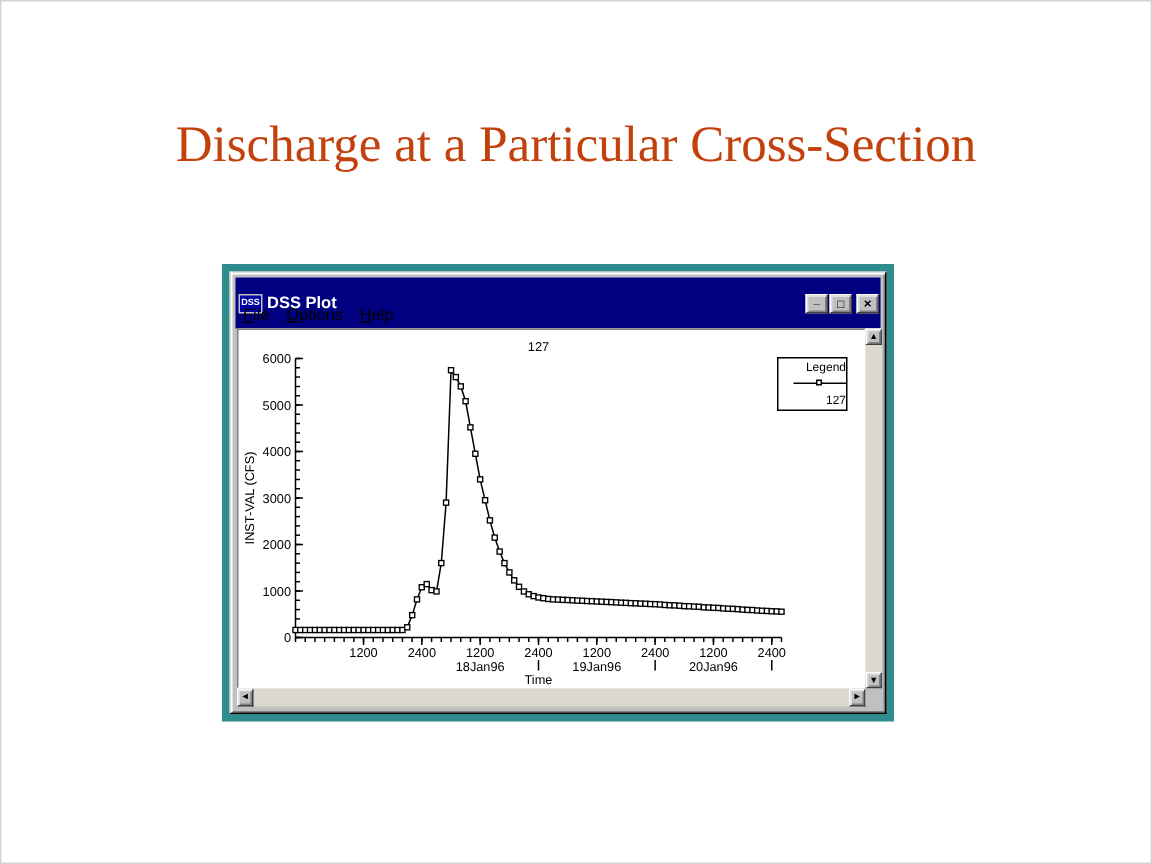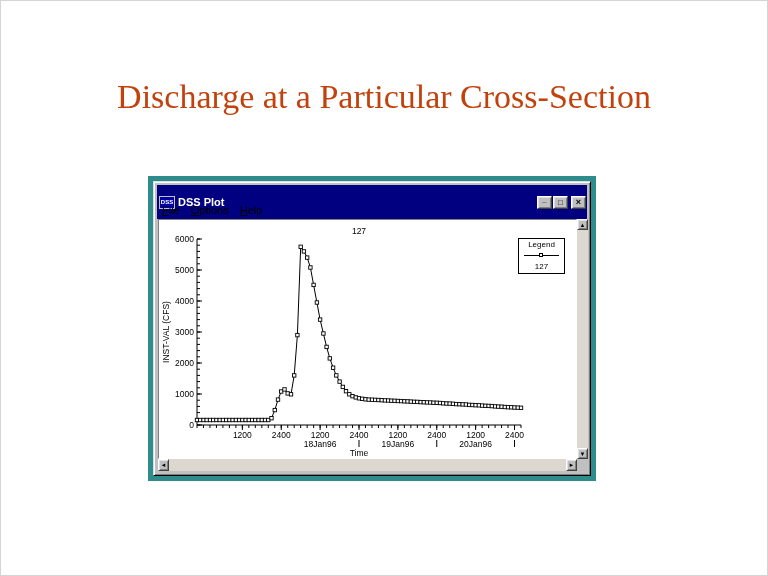--- a/index.html
+++ b/index.html
@@ -54,21 +54,21 @@
   
   .client-wrap{position:absolute;left:4px;top:37px;width:430px;height:252px;}
   .plot-client{
     position:absolute;left:0;top:0;width:419px;height:240px;background:#fff;
     box-sizing:border-box;border:1px solid;border-color:#808080 #fff #fff #808080;
   }
   .plot-client svg{position:absolute;left:0;top:0;}
   .legend-box{
     position:absolute;left:359px;top:18px;width:47px;height:36px;background:#fff;
     border:1px solid #000;box-sizing:border-box;font-size:8px;color:#000;
-    display:flex;flex-direction:column;align-items:center;justify-content:space-between;
+    display:flex;flex-direction:column;align-items:flex-end;justify-content:space-between;
     padding:1px 0 2px 0;
   }
   .legend-line{position:relative;width:35px;height:5px;}
   .legend-line .lline{position:absolute;left:0;top:2px;width:35px;height:1px;background:#000;}
   .legend-line .lmark{
     position:absolute;left:15px;top:0;width:4px;height:4px;background:#fff;border:1px solid #000;box-sizing:border-box;
   }
   
   .vscroll{position:absolute;left:419px;top:0;width:11px;height:240px;background:#dcd8d0;}
   .hscroll{position:absolute;left:0;top:240px;width:419px;height:12px;background:#dcd8d0;}

